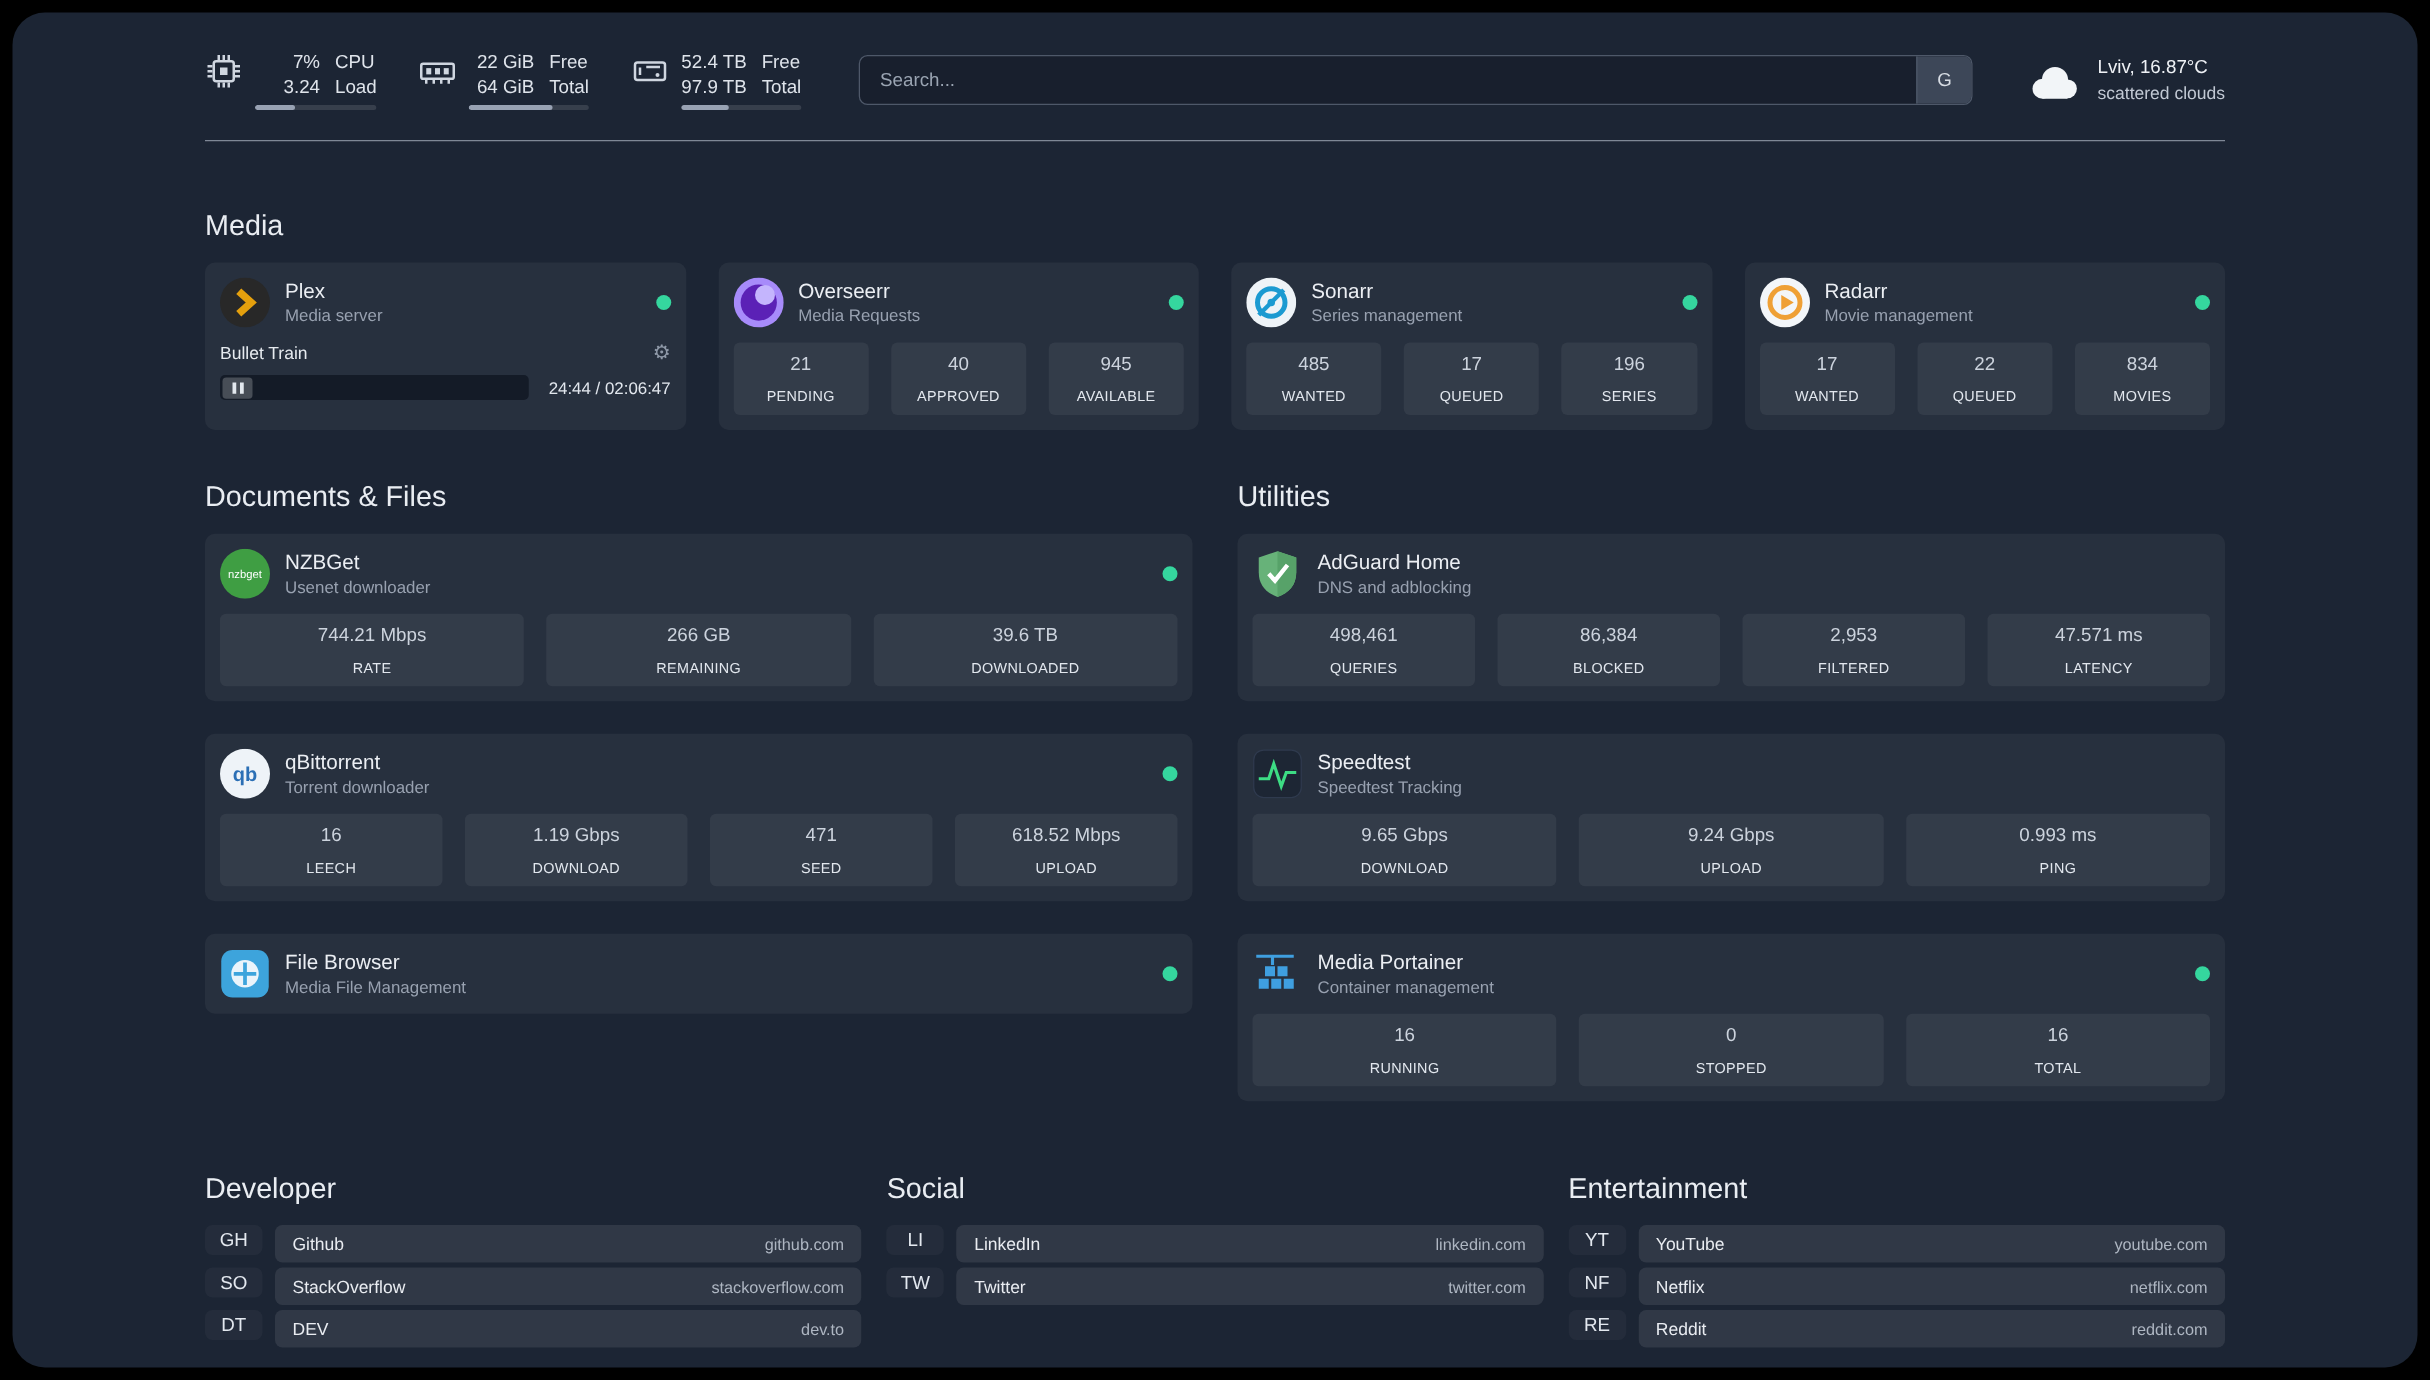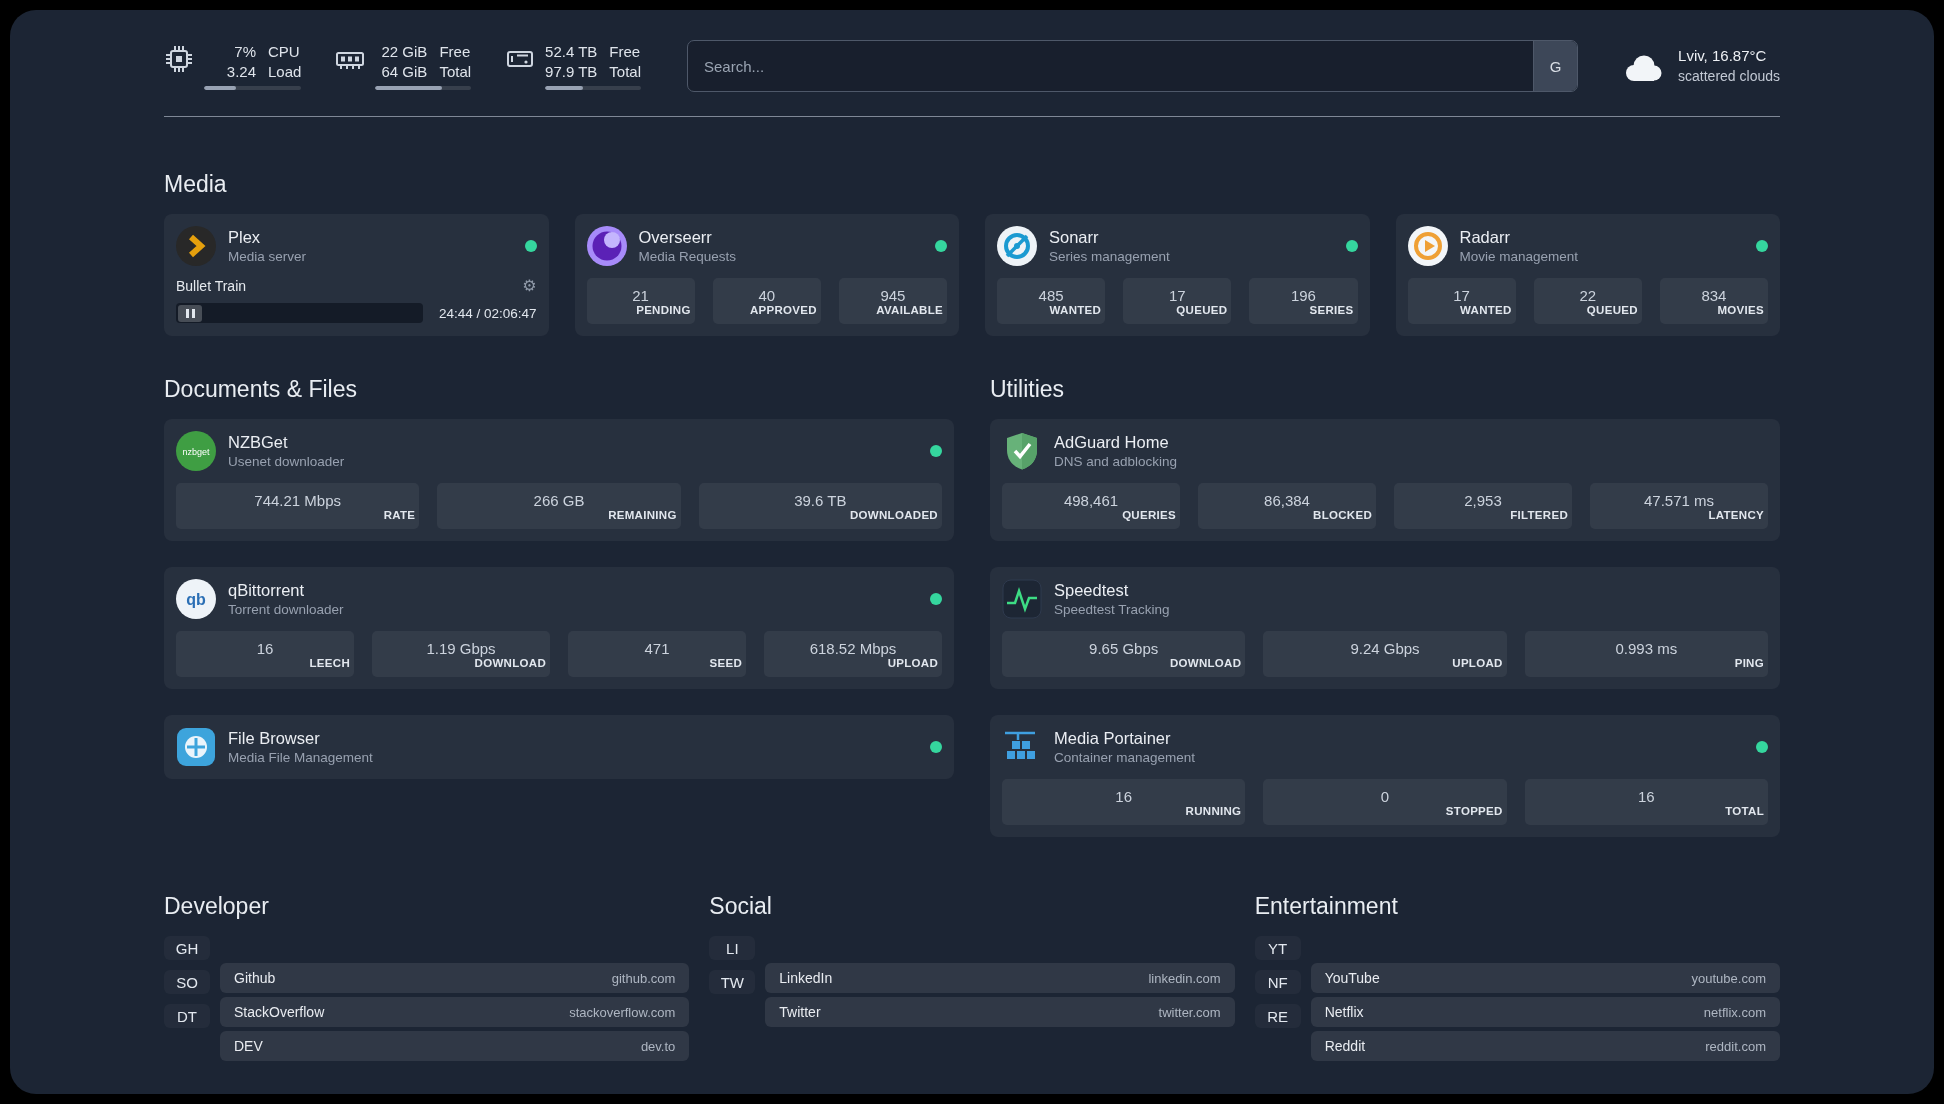--- a/index.html
+++ b/index.html
@@ -12,21 +12,21 @@
   .resources { display:flex; gap:34px; }
   .resource { display:flex; gap:10px; align-items:flex-start; }
   .res-icon { width:30px; height:30px; margin-top:2px; }
   .res-rows { display:flex; gap:12px; }
   .res-col { display:flex; flex-direction:column; font-size:15px; line-height:1.3; color:#dfe4eb; }
   .res-col.vals { align-items:flex-end; min-width:52px; }
   .res-col.labels { color:#dfe4eb; }
   .res-bar { margin-top:5px; height:4px; width:100%; background:rgba(255,255,255,.12); border-radius:2px; overflow:hidden; }
   .res-fill { height:100%; background:#98a2b3; border-radius:2px; }
 
-  .searchwrap { flex:1; margin:0 42px 0 46px; height:52px; display:flex; border:1px solid #4e5869; border-radius:7px; background:rgba(10,15,25,.25); overflow:hidden; }
+  .searchwrap { flex:1; margin:0 42px 0 46px; height:40px; display:flex; border:1px solid #4e5869; border-radius:7px; background:rgba(10,15,25,.25); overflow:hidden; }
   .searchwrap input { flex:1; background:transparent; border:none; outline:none; color:#e6eaf0; font-size:15px; padding:0 16px; font-family:"Liberation Sans", sans-serif; }
   .searchwrap input::placeholder { color:#9aa4b2; }
   .search-provider { width:44px; background:#3d4758; color:#d8dde4; display:flex; align-items:center; justify-content:center; font-size:15px; border-left:1px solid #4e5869; cursor:pointer; }
 
   .weather { display:flex; align-items:center; gap:12px; }
   .weather-text { display:flex; flex-direction:column; line-height:1.35; }
   .weather-loc { font-size:15px; color:#eef1f5; }
   .weather-cond { font-size:14px; color:#c2c9d4; }
 
   .divider { margin-top:24px; border-bottom:1.5px solid rgba(210,219,232,.55); }
@@ -40,42 +40,42 @@
   .card-header { display:flex; align-items:center; gap:12px; cursor:pointer; }
   .svc-icon { width:40px; height:40px; flex:none; }
   .svc-text { display:flex; flex-direction:column; line-height:1.3; }
   .svc-name { font-size:16.5px; color:#ebeef3; }
   .svc-desc { font-size:13.5px; color:#98a1b0; }
   .status-dot { width:12px; height:12px; border-radius:50%; background:#35d69e; margin-left:auto; flex:none; }
 
   .stats { display:flex; gap:18px; margin-top:12px; }
   .stat { flex:1; background:rgba(255,255,255,.06); border-radius:5px; padding:9px 4px 8px; text-align:center; }
   .stat-v { font-size:15px; color:#ccd3dd; }
-  .stat-l { font-size:11.5px; font-weight:700; color:#e2e7ee; margin-top:0; letter-spacing:.3px;text-align:right; }
+  .stat-l { font-size:11.5px; font-weight:400; color:#e2e7ee; margin-top:12px; letter-spacing:.3px; }
 
   
   .player { margin-top:10px; }
   .player-top { display:flex; align-items:center; }
   .player-track-name { font-size:14px; color:#e6eaef; }
   .player-gear { margin-left:auto; color:#8f99a8; font-size:16px; cursor:pointer; }
   .player-row { display:flex; align-items:center; margin-top:8px;text-align:right; }
   .player-bar { flex:1; height:20px; background:#141b27; border-radius:4px; display:flex; align-items:center; padding:0 2px; cursor:pointer; }
   .pause-chip { background:rgba(255,255,255,.22); border-radius:3px; padding:4px 6px; display:flex; cursor:pointer; }
   .pause-chip i { display:block; width:3px; height:9px; background:#e3e8ee; margin:0 1.5px; }
   .player-time { margin-left:16px; font-size:13.5px; color:#e2e7ee; white-space:nowrap; }
 
   .twocol { margin-top:40px; display:grid; grid-template-columns:1fr 1fr; gap:36px; }
   .colstack { margin-top:16px; display:flex; flex-direction:column; gap:26px; }
 
   
   .bookmarks { margin-top:56px; display:grid; grid-template-columns:1fr 1fr 1fr; gap:20px; }
   .bm-list { margin-top:16px; display:flex; flex-direction:column; gap:10px; }
   .bm-item { display:flex; align-items:stretch; height:24px; cursor:pointer; }
   .bm-abbr { width:46px; flex:none; display:flex; align-items:center; justify-content:center; font-size:15px; color:#e3e8ef; background:rgba(255,255,255,.035); border-radius:6px; margin-right:10px; }
-  .bm-bar { flex:1; background:rgba(255,255,255,.09); border-radius:6px; display:flex; align-items:center; padding:15px 14px;margin-top:27px; }
+  .bm-bar { flex:1; background:rgba(255,255,255,.09); border-radius:6px; display:flex; align-items:center; padding:15px 14px; }
   .bm-name { font-size:14px; color:#e9ecf1; }
   .bm-url { margin-left:auto; font-size:13px; color:#aeb6c2; }
 
   svg text { font-family:"Liberation Sans", sans-serif; }
 </style>
 </head>
 <body>
 
 <div class="frame">
 <div class="content">

